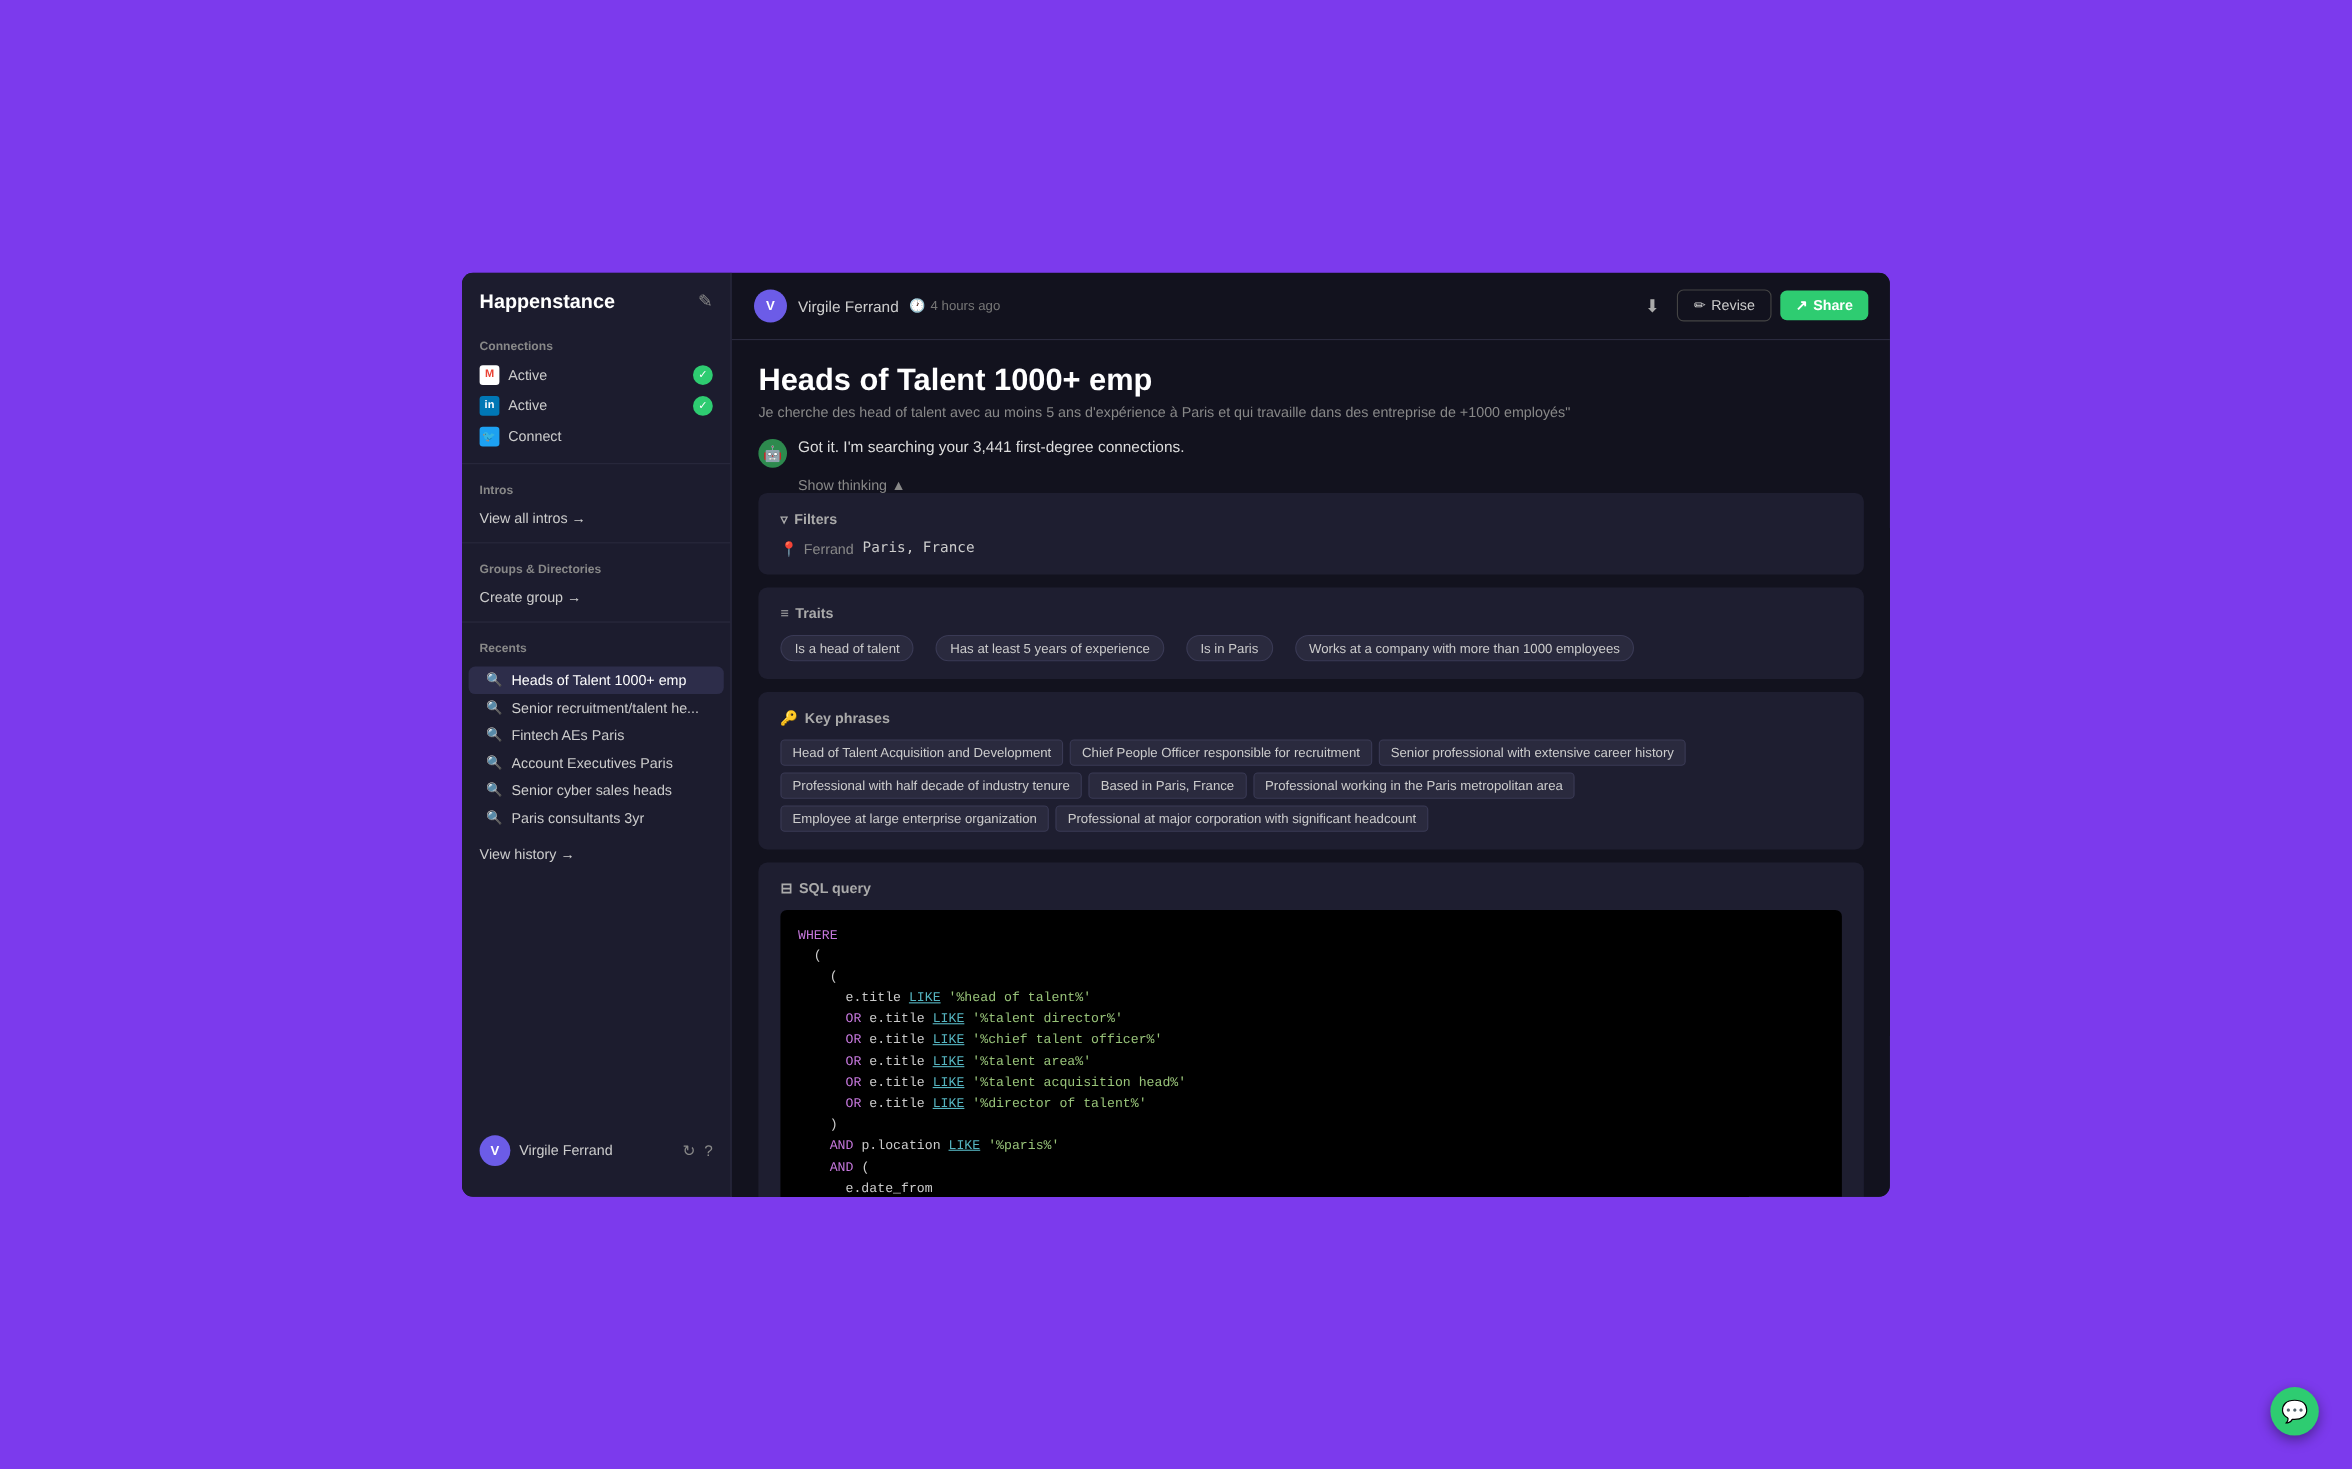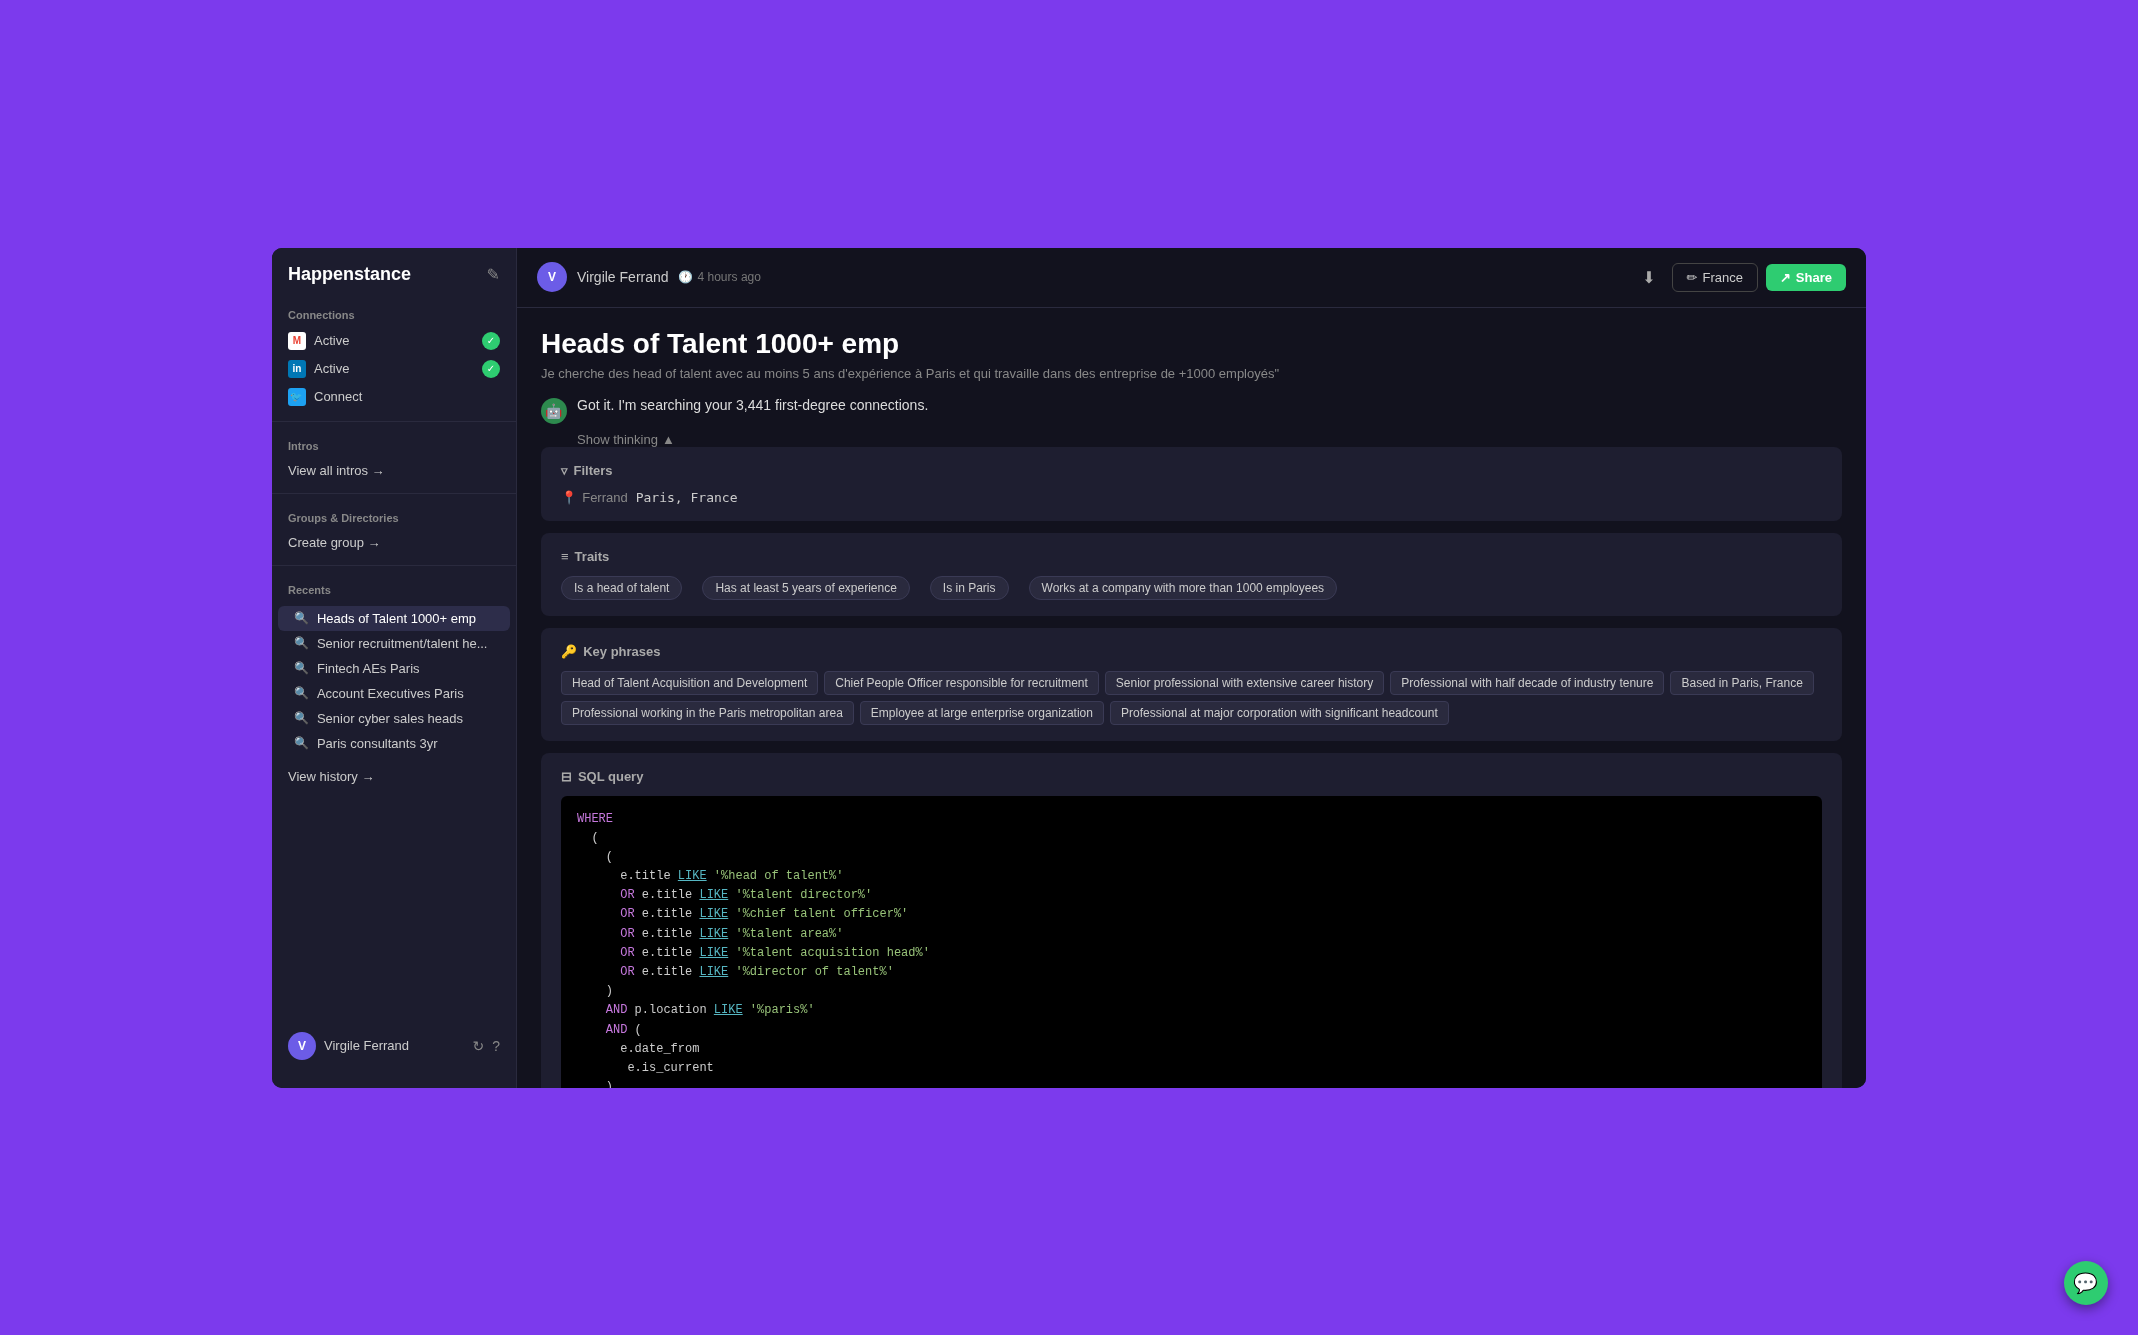--- a/index.html
+++ b/index.html
@@ -6,21 +6,21 @@
     body {
       background: #7c3aed;
       font-family: -apple-system, BlinkMacSystemFont, 'Segoe UI', sans-serif;
       display: flex;
       align-items: center;
       justify-content: center;
       min-height: 100vh;
       padding: 20px;
     }
     .app-window {
-      width: 1594px;
+      width: 1298px;
       height: 840px;
       background: #1a1a2e;
       border-radius: 10px;
       display: flex;
       overflow: hidden;
     }
     
     .sidebar {
       width: 245px;
       min-width: 245px;
@@ -492,21 +492,21 @@
         <span class="top-bar-user">Virgile Ferrand</span>
         <span class="top-bar-time">
           <span>🕐</span>
           <span>4 hours ago</span>
         </span>
       </div>
       <div class="top-bar-right">
         <button class="btn-icon">⬇</button>
         <button class="btn-revise">
           <span>✏</span>
-          <span>France</span>
+          <span>Revise</span>
         </button>
         <button class="btn-share">
           <span>↗</span>
           <span>Share</span>
         </button>
       </div>
     </div>
 
     <div class="page-body">
       <h1 class="page-title">Heads of Talent 1000+ emp</h1>

